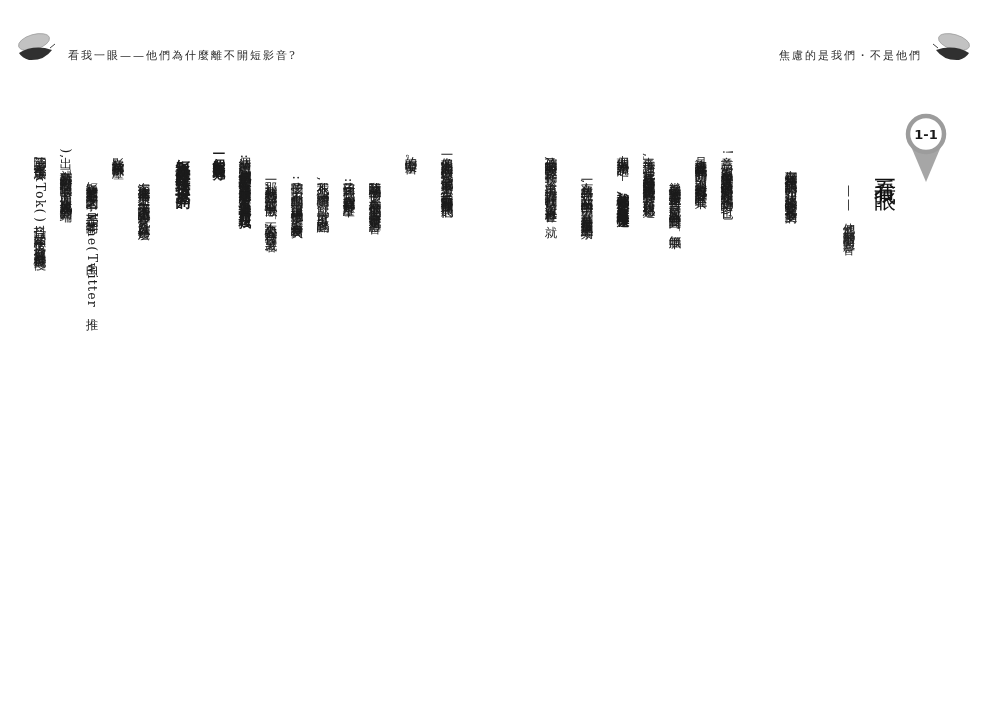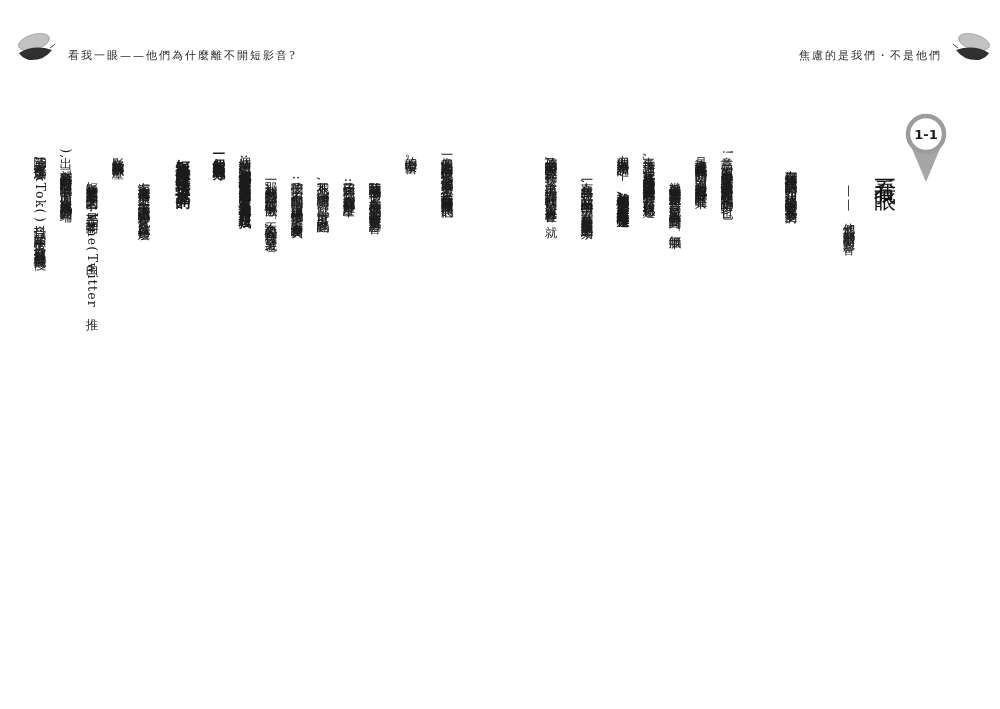--- a/index.html
+++ b/index.html
@@ -5,21 +5,21 @@
   * { margin:0; padding:0; box-sizing:border-box; }
   html,body { width:1000px; height:709px; }
   body {
     position:relative; overflow:hidden; background:#ffffff;
     font-family:"DejaVu Serif","Liberation Serif",serif;
     color:#1b1b1b;
   }
   
   .rh { position:absolute; top:31px; display:flex; align-items:flex-start; }
   .rh.left  { left:16px; }
-  .rh.right { right:8px;justify-content:flex-end; }
+  .rh.right { right:28px;justify-content:flex-end; }
   .rh-text {
     font-size:11px; letter-spacing:2px; color:#2b2b2b;
     margin-top:17px; white-space:nowrap;
   }
   .rh.left  .rh-text { margin-left:12px; }
   .rh.right .rh-text { margin-right:10px; }
   .moth { width:40px; height:33px; }
   .moth.mirror { transform:scaleX(-1); }
   
   .pin { position:absolute; right:50px; top:112px; width:48px; height:74px; }

